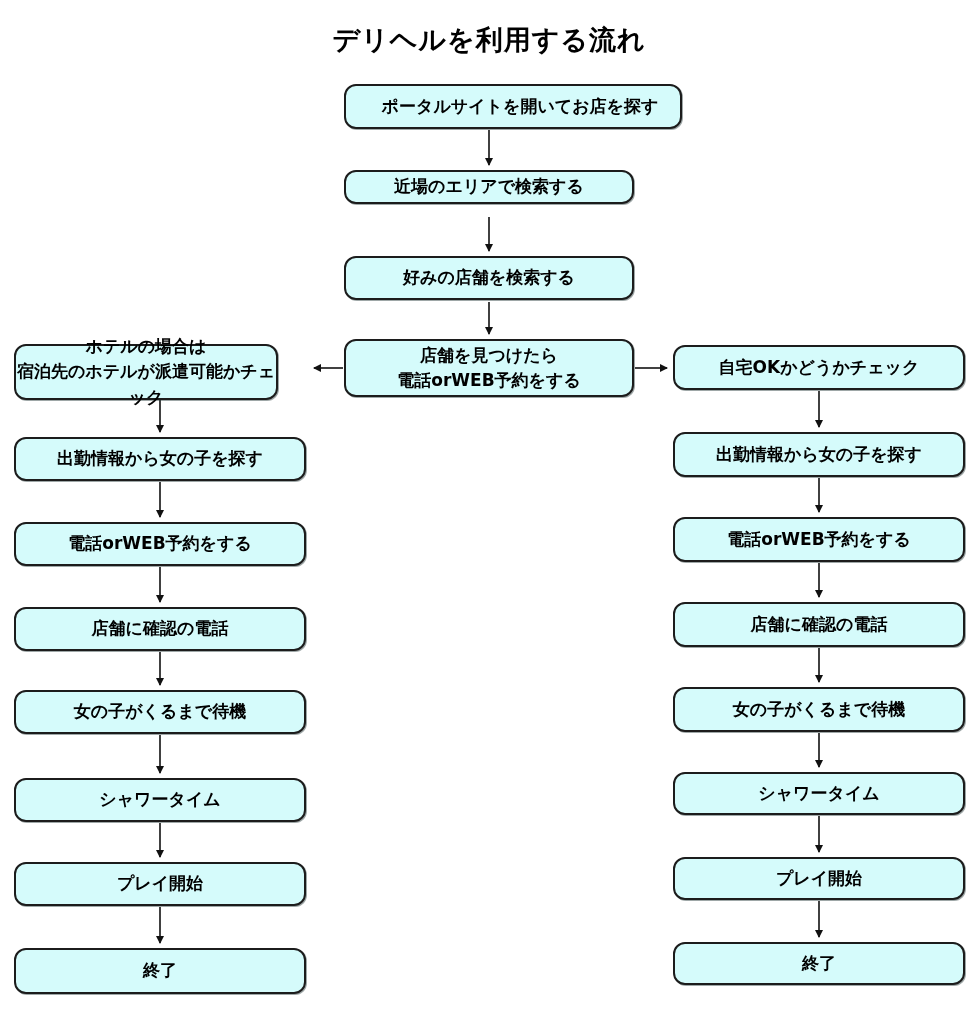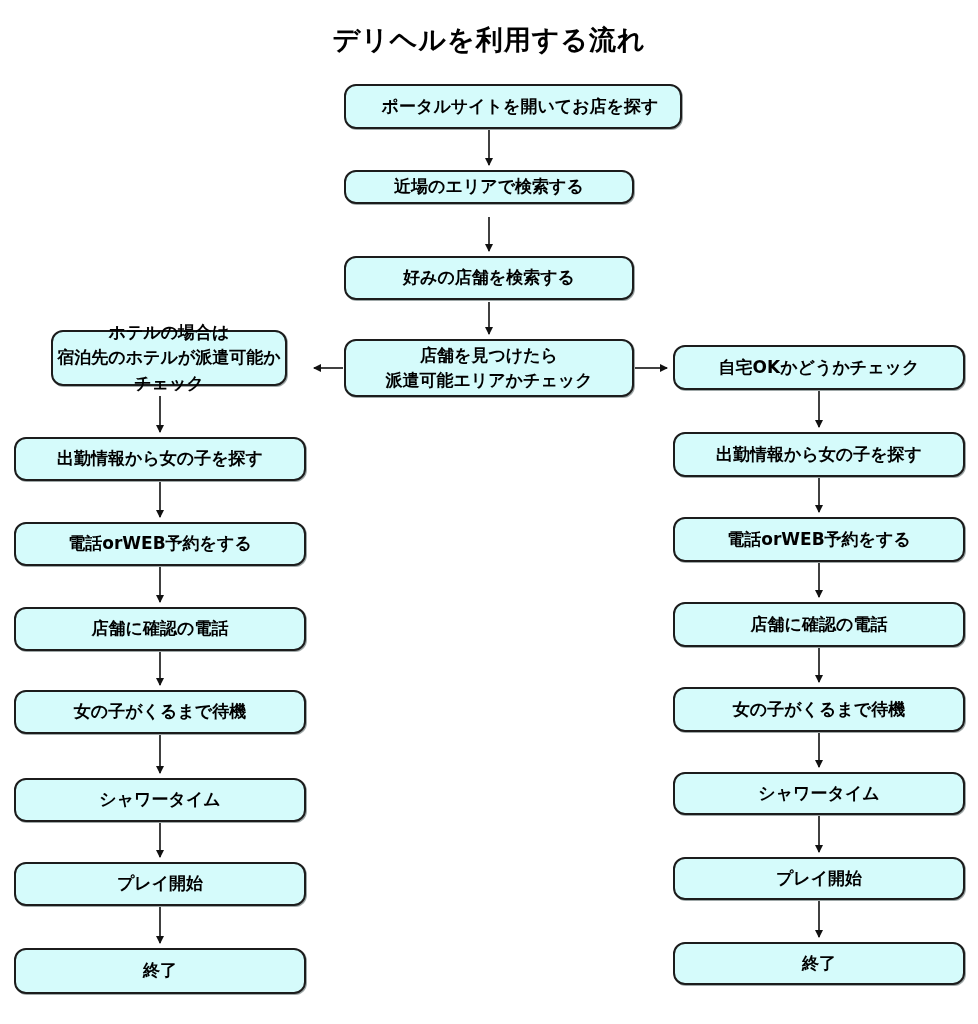--- a/index.html
+++ b/index.html
@@ -99,24 +99,24 @@
     <span class="lbl">ポータルサイトを開いてお店を探す</span>
   </div>
   <div class="node" style="left:344px; top:170px; width:290px; height:34px;">
     <span class="lbl">近場のエリアで検索する</span>
   </div>
   <div class="node" style="left:344px; top:256px; width:290px; height:44px;">
     <span class="lbl">好みの店舗を検索する</span>
   </div>
   <div class="node" style="left:344px; top:339px; width:290px; height:58px;">
     <span class="lbl">店舗を見つけたら
-派遣可能エリアかチェック</span>
+電話orWEB予約をする</span>
   </div>
 
-  <div class="node" style="left:14px; top:330px; width:236px; height:56px;margin-left:37px;">
+  <div class="node" style="left:14px; top:344px; width:264px; height:56px;">
     <span class="lbl">ホテルの場合は
 宿泊先のホテルが派遣可能かチェック</span>
   </div>
   <div class="node" style="left:14px; top:437px; width:292px; height:44px;">
     <span class="lbl">出勤情報から女の子を探す</span>
   </div>
   <div class="node" style="left:14px; top:522px; width:292px; height:44px;">
     <span class="lbl">電話orWEB予約をする</span>
   </div>
   <div class="node" style="left:14px; top:607px; width:292px; height:44px;">

